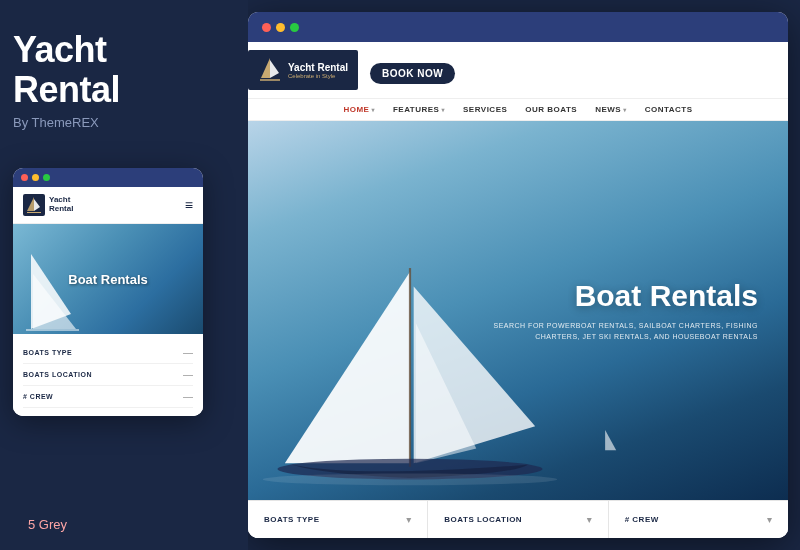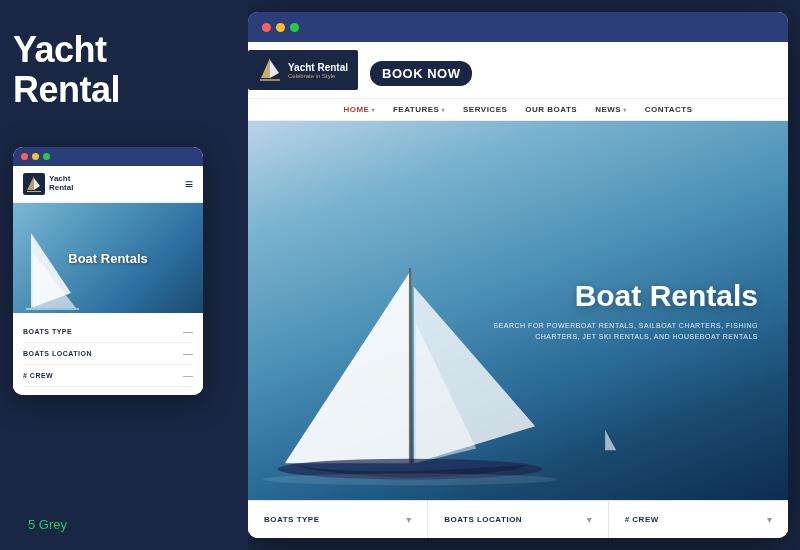--- a/index.html
+++ b/index.html
@@ -165,21 +165,21 @@
       font-size: 10px;
       color: #999;
     }
 
     
     .bottom-label {
       position: absolute;
       bottom: 18px;
       left: 28px;
       font-size: 13px;
-      color: #22c55e;
+      color: #fca5a5;
     }
 
     
     .right-panel {
       flex: 1;
       background: #f0f2f5;
       display: flex;
       flex-direction: column;
       margin: 12px 12px 12px 0;
       border-radius: 10px;
@@ -253,21 +253,21 @@
     }
 
     .contact-icon {
       color: #c0392b;
       font-size: 7px;
     }
 
     .book-btn {
       background: #1a2744;
       color: #fff;
-      font-size: 13px;
+      font-size: 10px;
       font-weight: 700;
       padding: 5px 12px;
       border-radius: 12px;
       letter-spacing: 0.5px;
       text-transform: uppercase;
       margin-top: 7px;
     }
 
     
     .site-nav {
@@ -384,20 +384,21 @@
       font-size: 10px;
       color: #999;
     }
   </style>
 </head>
 <body>
 
 <div class="left-panel">
   <div class="title-block">
     <div class="main-title">Yacht<br>Rental</div>
+    <div class="by-line">By ThemeREX</div>
   </div>
 
   <div class="mobile-mockup">
     <div class="mobile-browser-bar">
       <div class="mobile-dot"></div>
       <div class="mobile-dot"></div>
       <div class="mobile-dot"></div>
     </div>
     <div class="mobile-content">
       <div class="mobile-nav">

